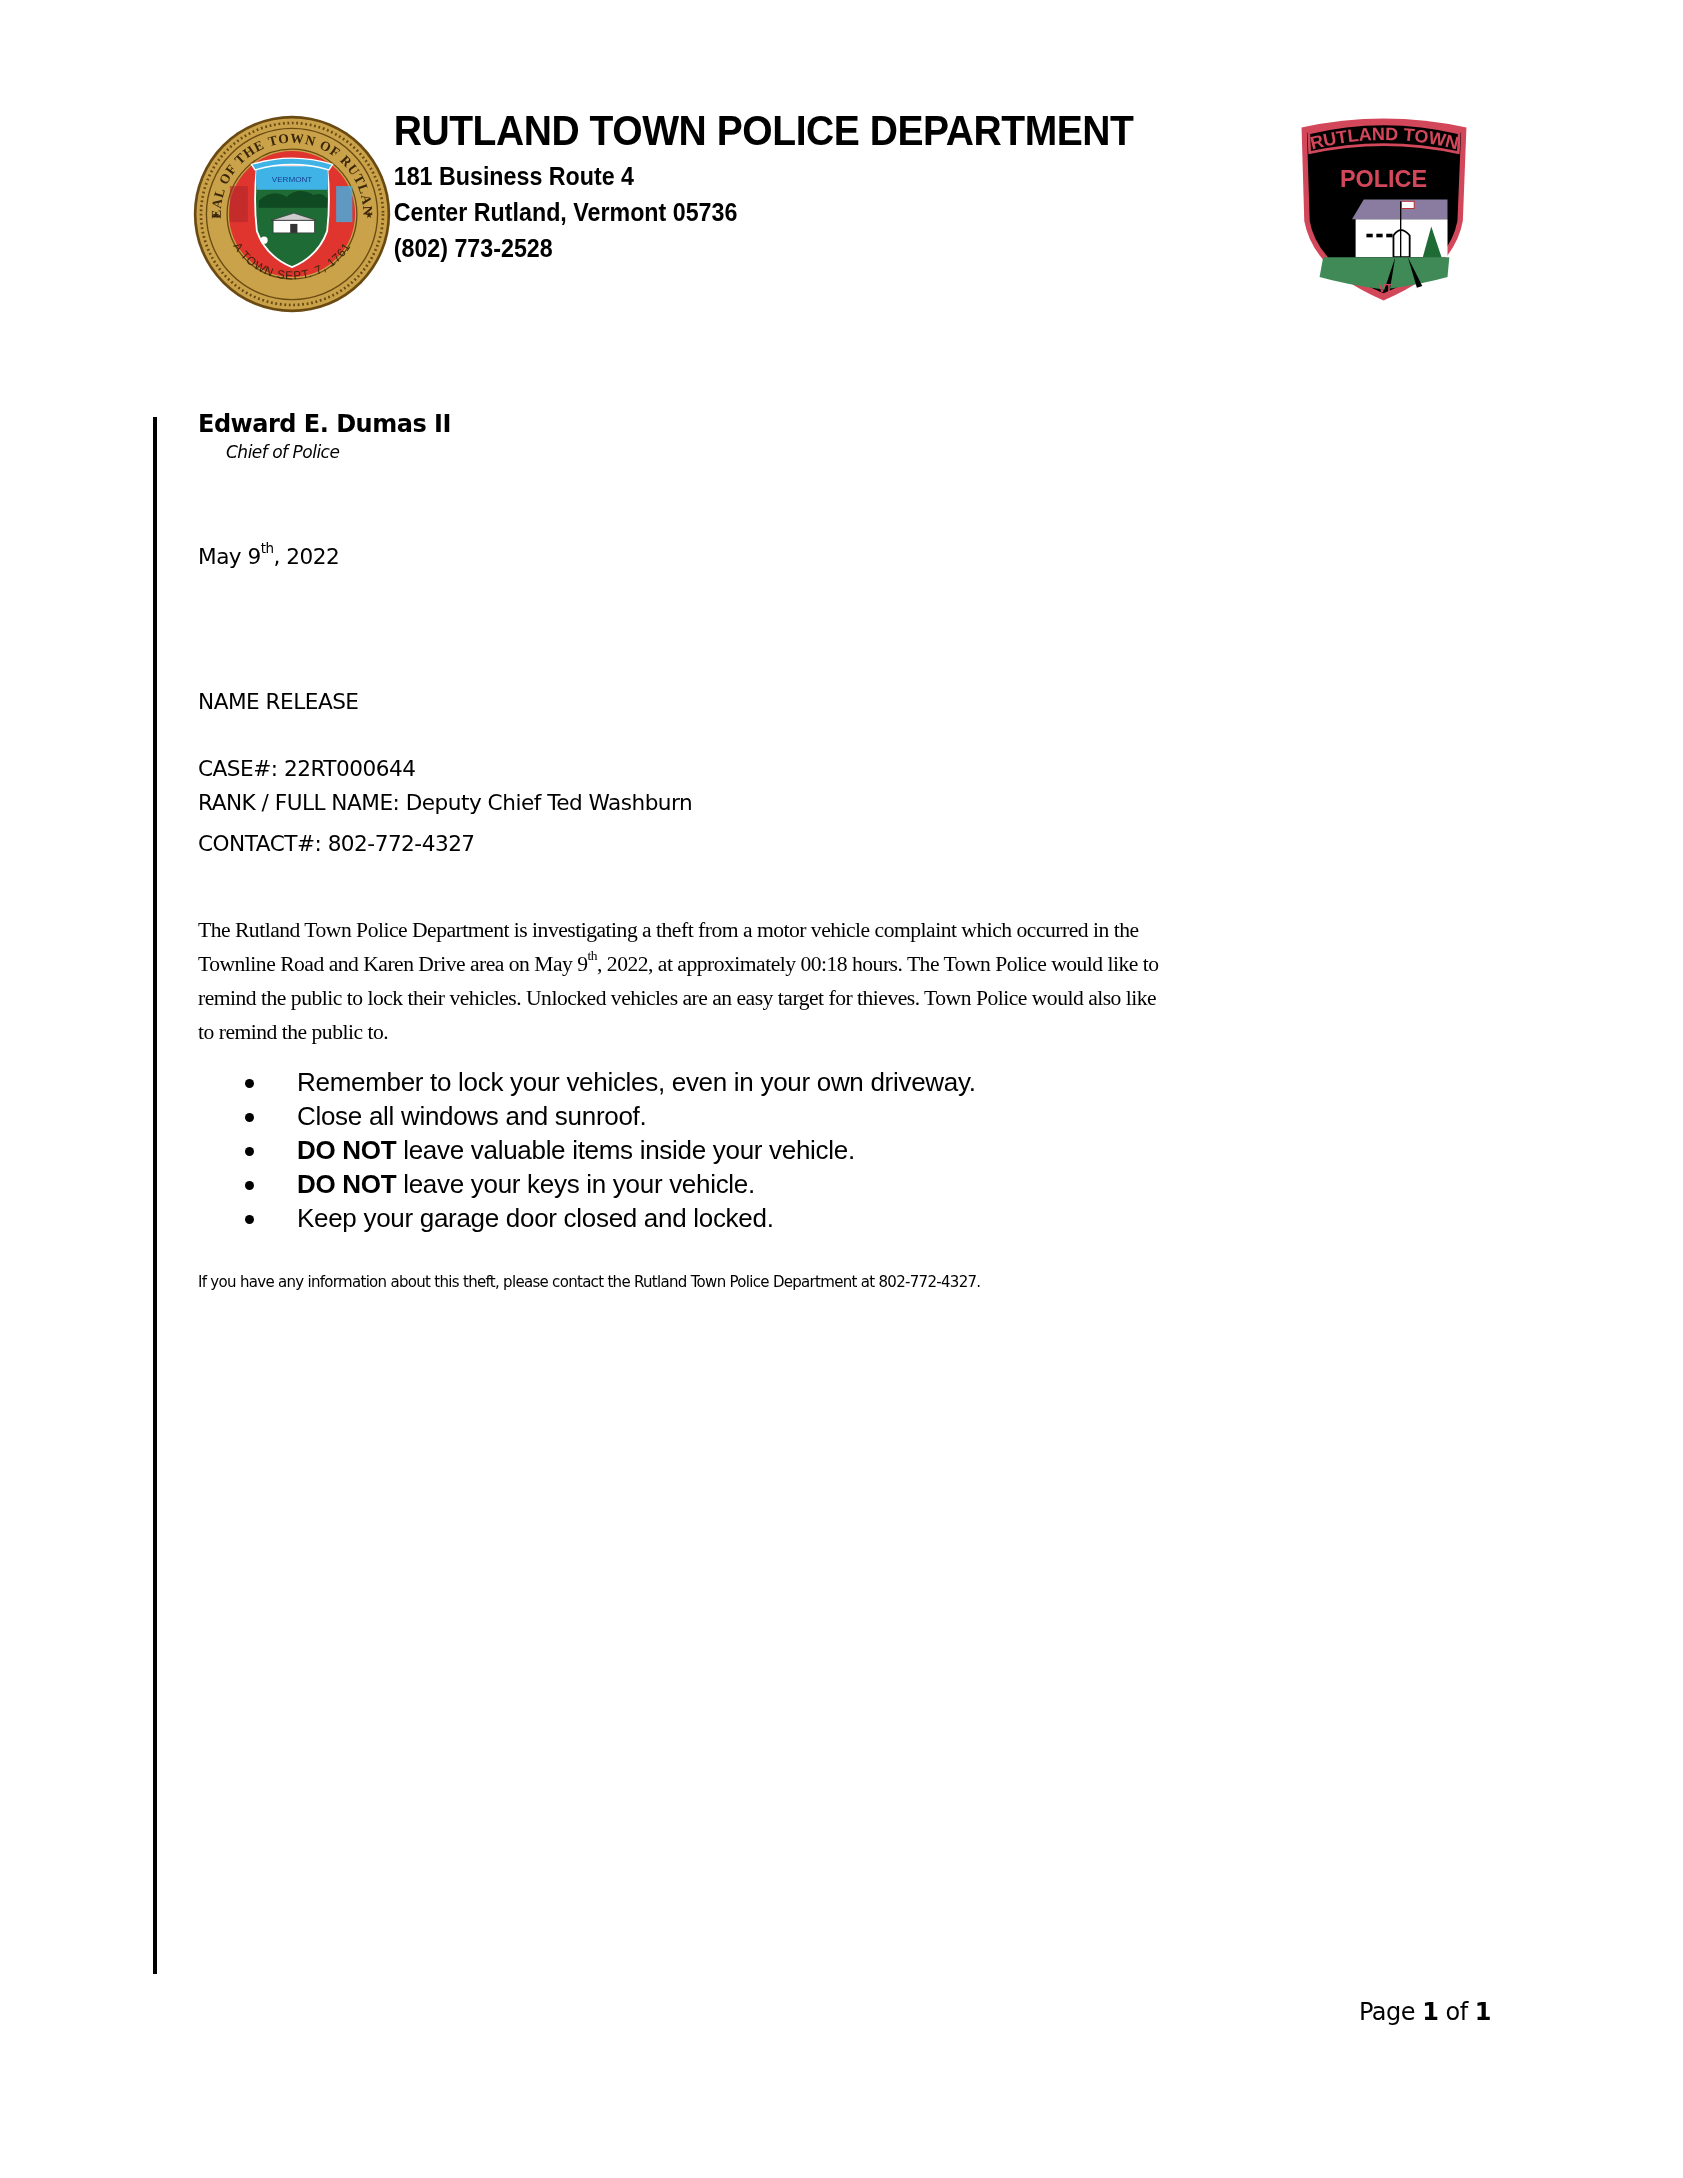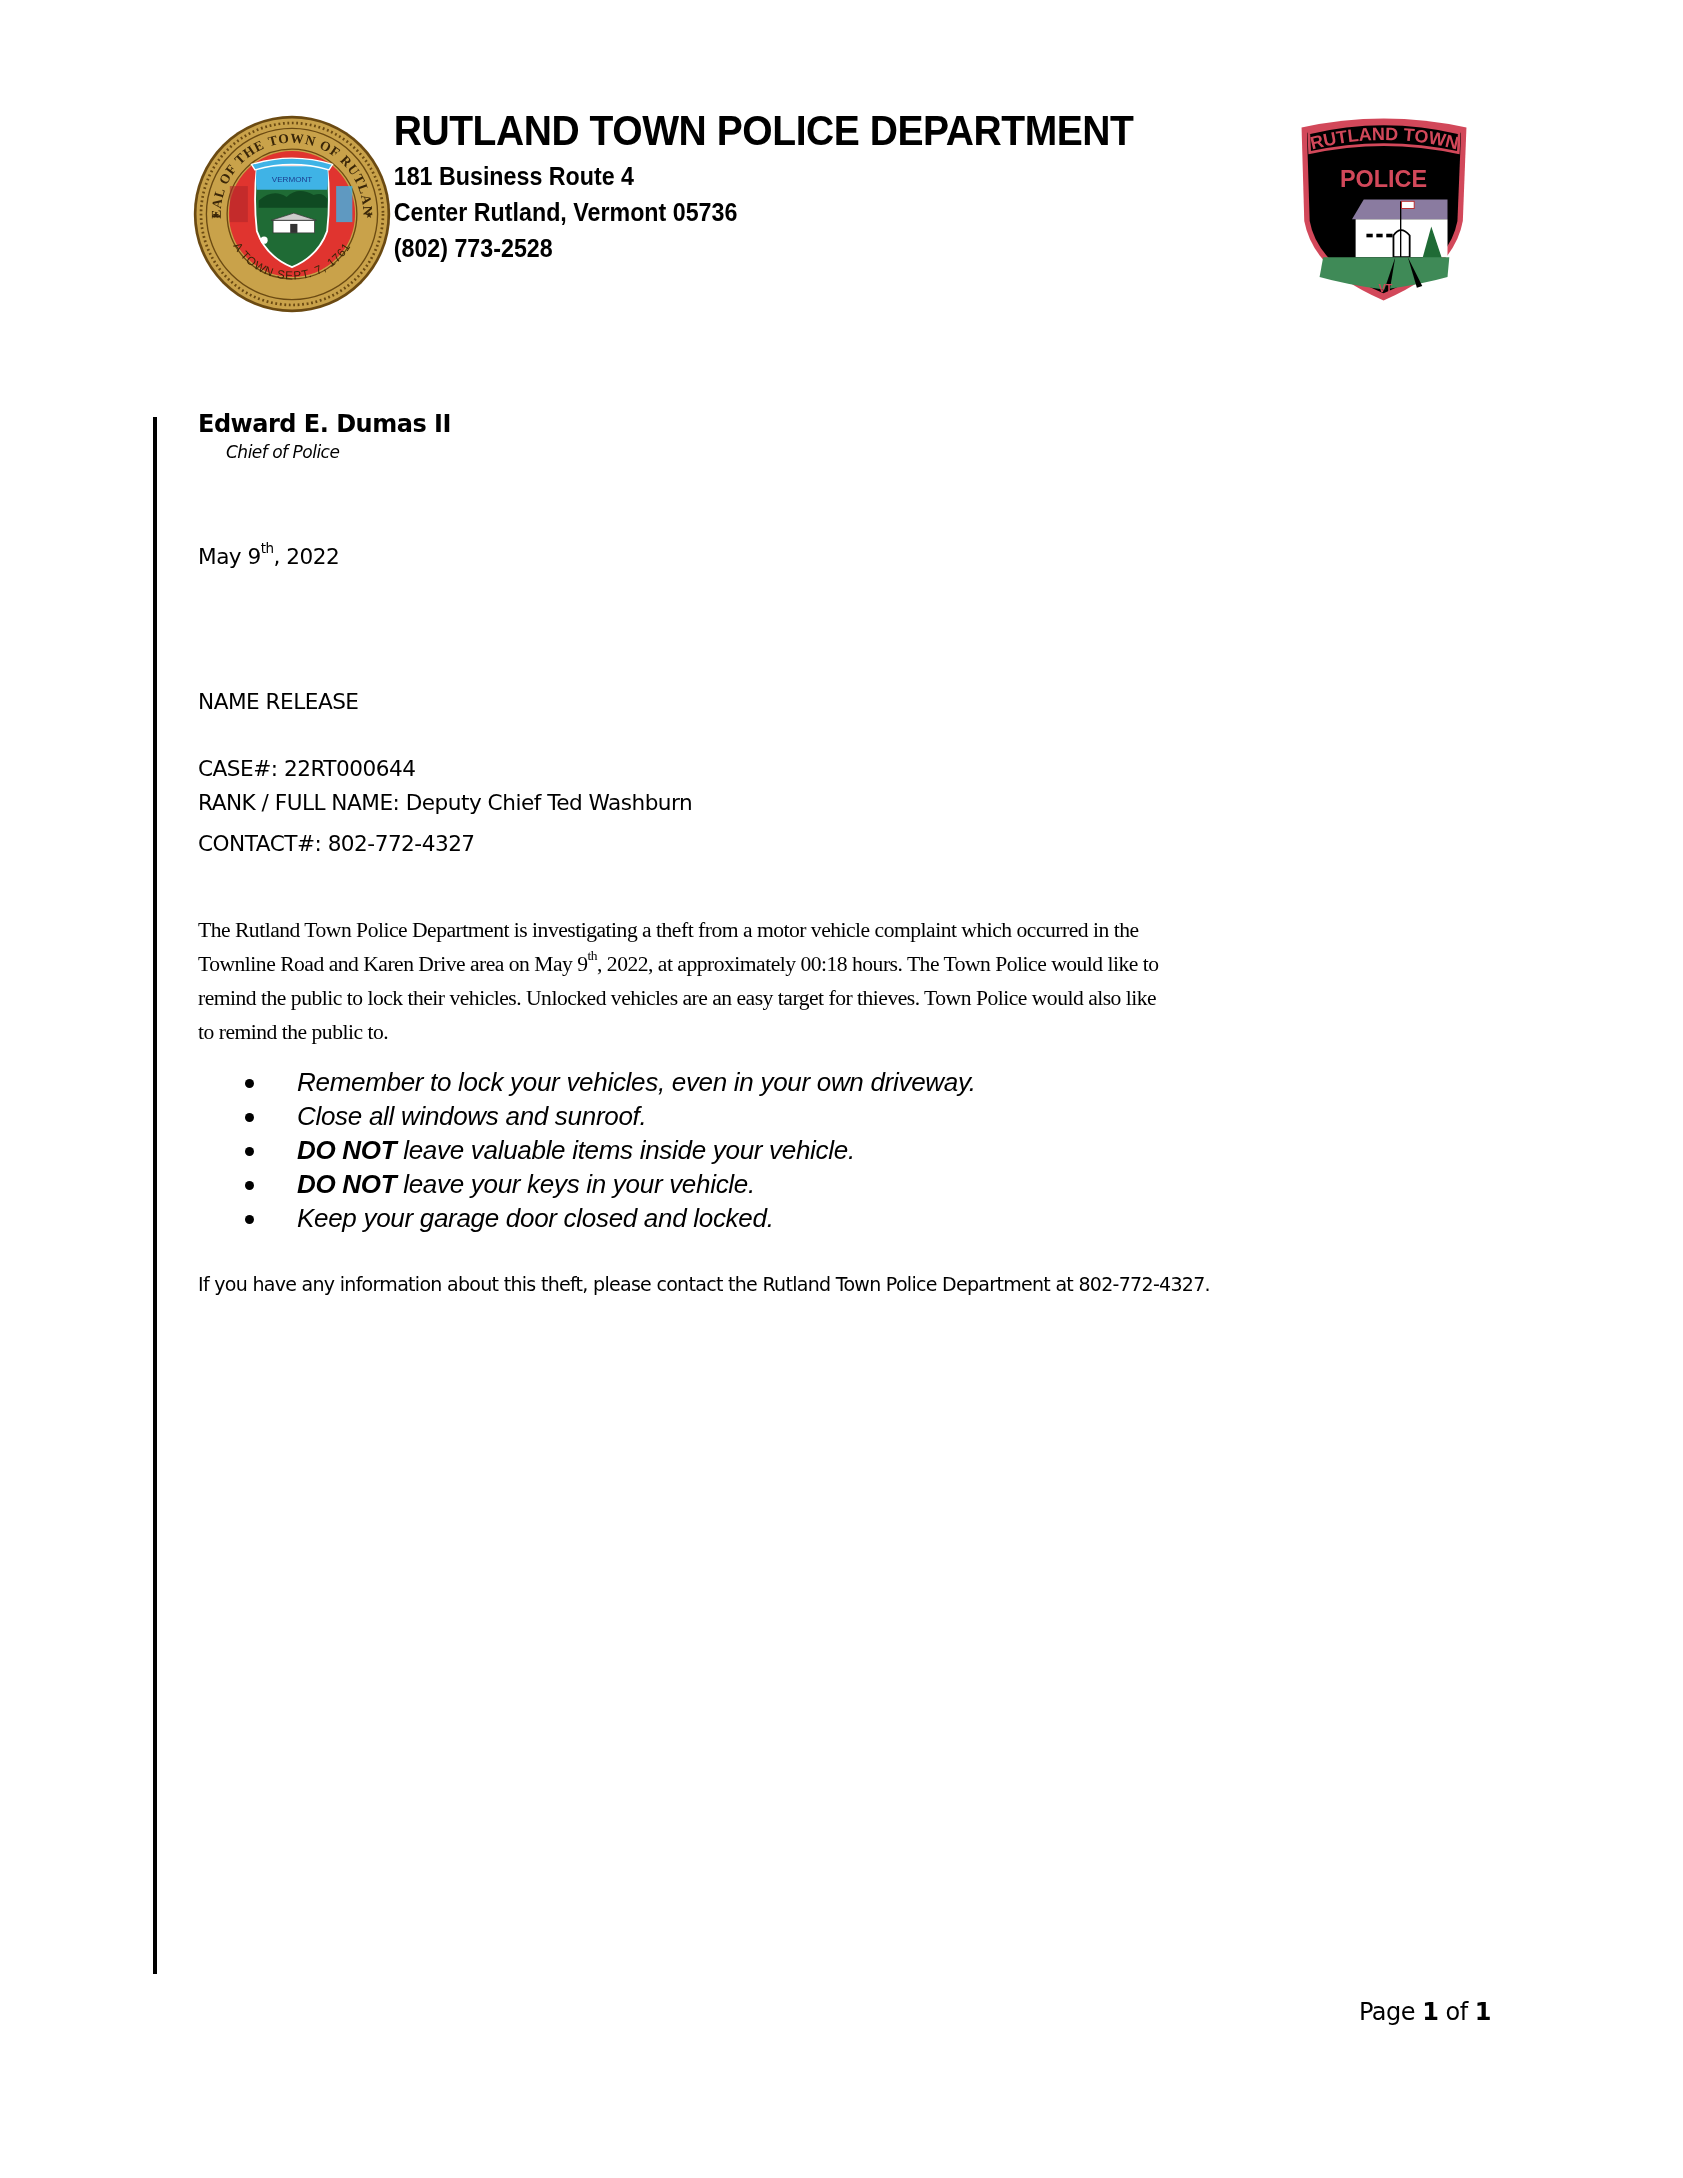--- a/index.html
+++ b/index.html
@@ -133,39 +133,38 @@
     list-style: none;
     font-family: "Liberation Sans", sans-serif;
     font-size: 26px;
     line-height: 34px;
     letter-spacing: -0.3px;
   }
   .bullets li {
     position: relative;
     padding-left: 56px;
     white-space: nowrap;
-    font-style: italic;
   }
   .bullets .dot {
     position: absolute;
     left: 3.6px;
     top: 13.5px;
     width: 9px;
     height: 9px;
     border-radius: 50%;
     background: #000000;
   }
   .bullets b { font-weight: bold; }
 
   .closing {
     position: absolute;
     left: 198px;
     top: 1273px;
     font-family: "DejaVu Sans", sans-serif;
-    font-size: 19px;
+    font-size: 15px;
     letter-spacing: -0.7px;
     white-space: nowrap;
   }
 
   .page-num {
     position: absolute;
     right: 192px;
     top: 1998px;
     font-family: "DejaVu Sans", sans-serif;
     font-size: 24px;

